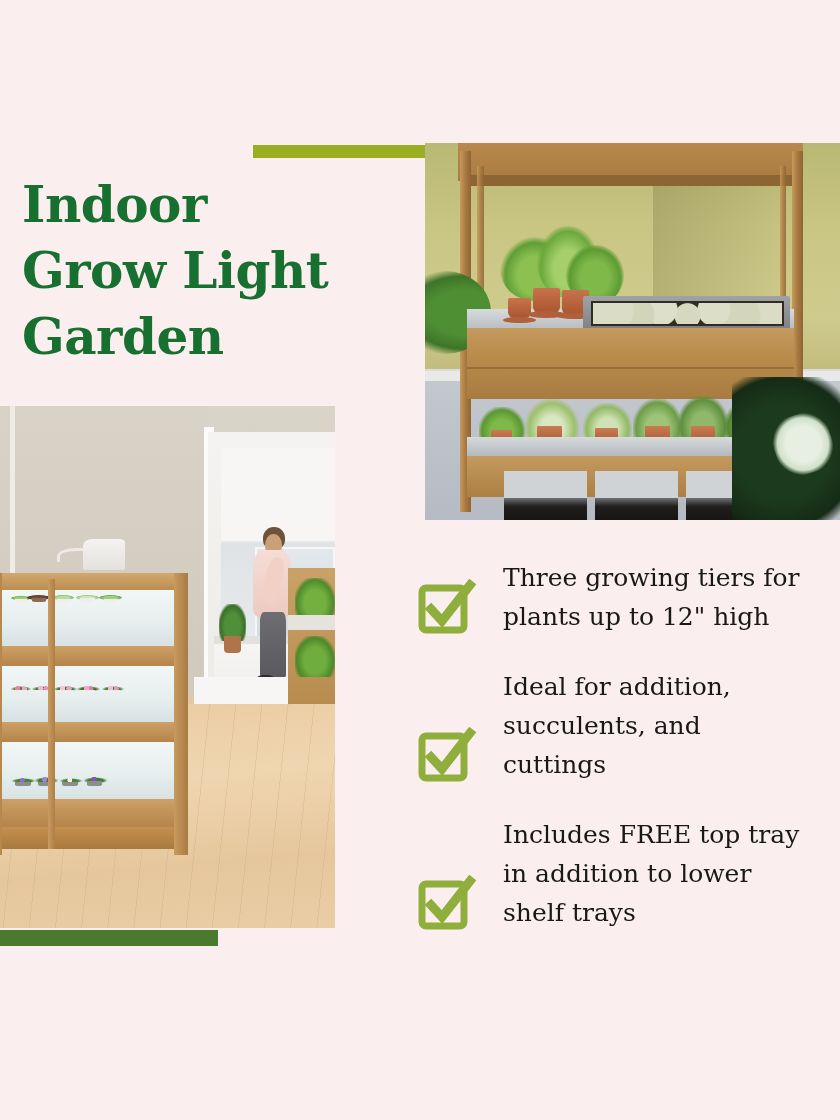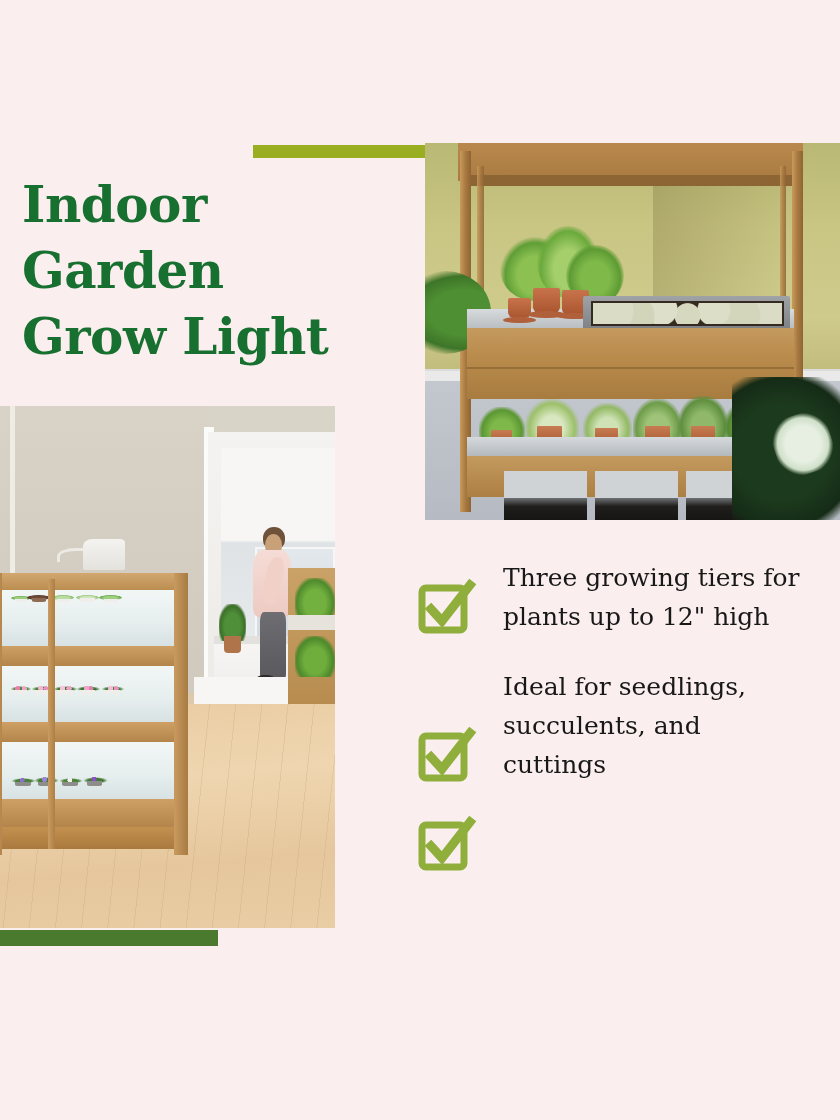--- a/index.html
+++ b/index.html
@@ -305,22 +305,22 @@
 </style>
 </head>
 <body>
 
 <div class="canvas">
 
   <div class="accent-bar-top"></div>
 
   <div class="headline">
     <div>Indoor</div>
+    <div>Grow Light</div>
     <div>Garden</div>
-    <div>Grow Light</div>
   </div>
 
   <div class="photo photo-top">
     <div class="pt-wall-shadow"></div>
     <div class="pt-baseboard"></div>
     <div class="pt-floorwall"></div>
 
     <div class="pt-toprail"></div>
     <div class="pt-toprail-in"></div>
     <div class="pt-post l"></div>
@@ -463,26 +463,27 @@
       <span class="feature-text">Three growing tiers for plants up to 12" high</span>
     </div>
 
     <div class="feature-row">
       <span class="check-icon">
         <svg viewBox="0 0 58 54">
           <rect x="4" y="6" width="42" height="42" rx="4" ry="4" fill="none" stroke="#8fae3c" stroke-width="7"></rect>
           <path d="M13 27 L24 39 L52 3" fill="none" stroke="#8fae3c" stroke-width="9" stroke-linecap="square" stroke-linejoin="miter"></path>
         </svg>
       </span>
-      <span class="feature-text">Ideal for seedlings, succulents, and cuttings</span>
+      <span class="feature-text">Ideal for addition, succulents, and cuttings</span>
     </div>
 
     <div class="feature-row">
       <span class="check-icon">
         <svg viewBox="0 0 58 54">
           <rect x="4" y="6" width="42" height="42" rx="4" ry="4" fill="none" stroke="#8fae3c" stroke-width="7"></rect>
           <path d="M13 27 L24 39 L52 3" fill="none" stroke="#8fae3c" stroke-width="9" stroke-linecap="square" stroke-linejoin="miter"></path>
         </svg>
       </span>
+      <span class="feature-text">Includes FREE top tray in addition to lower shelf trays</span>
     </div>
 
   </div>
 </div>
 
 </body></html>

